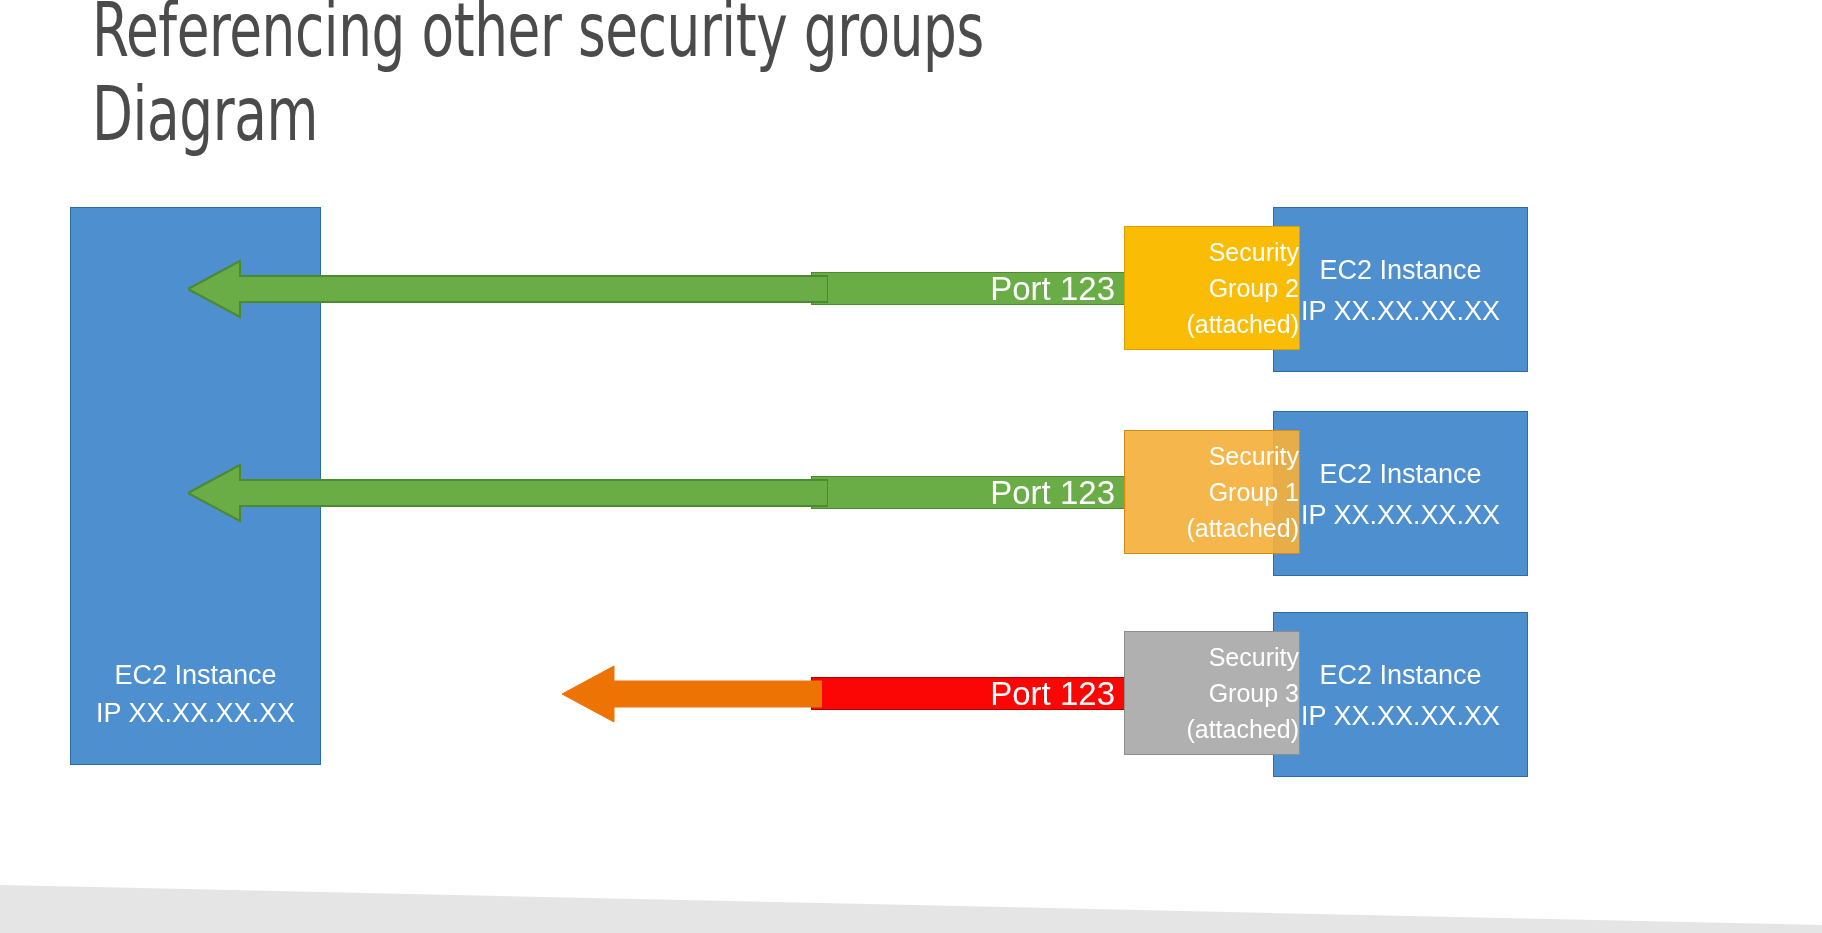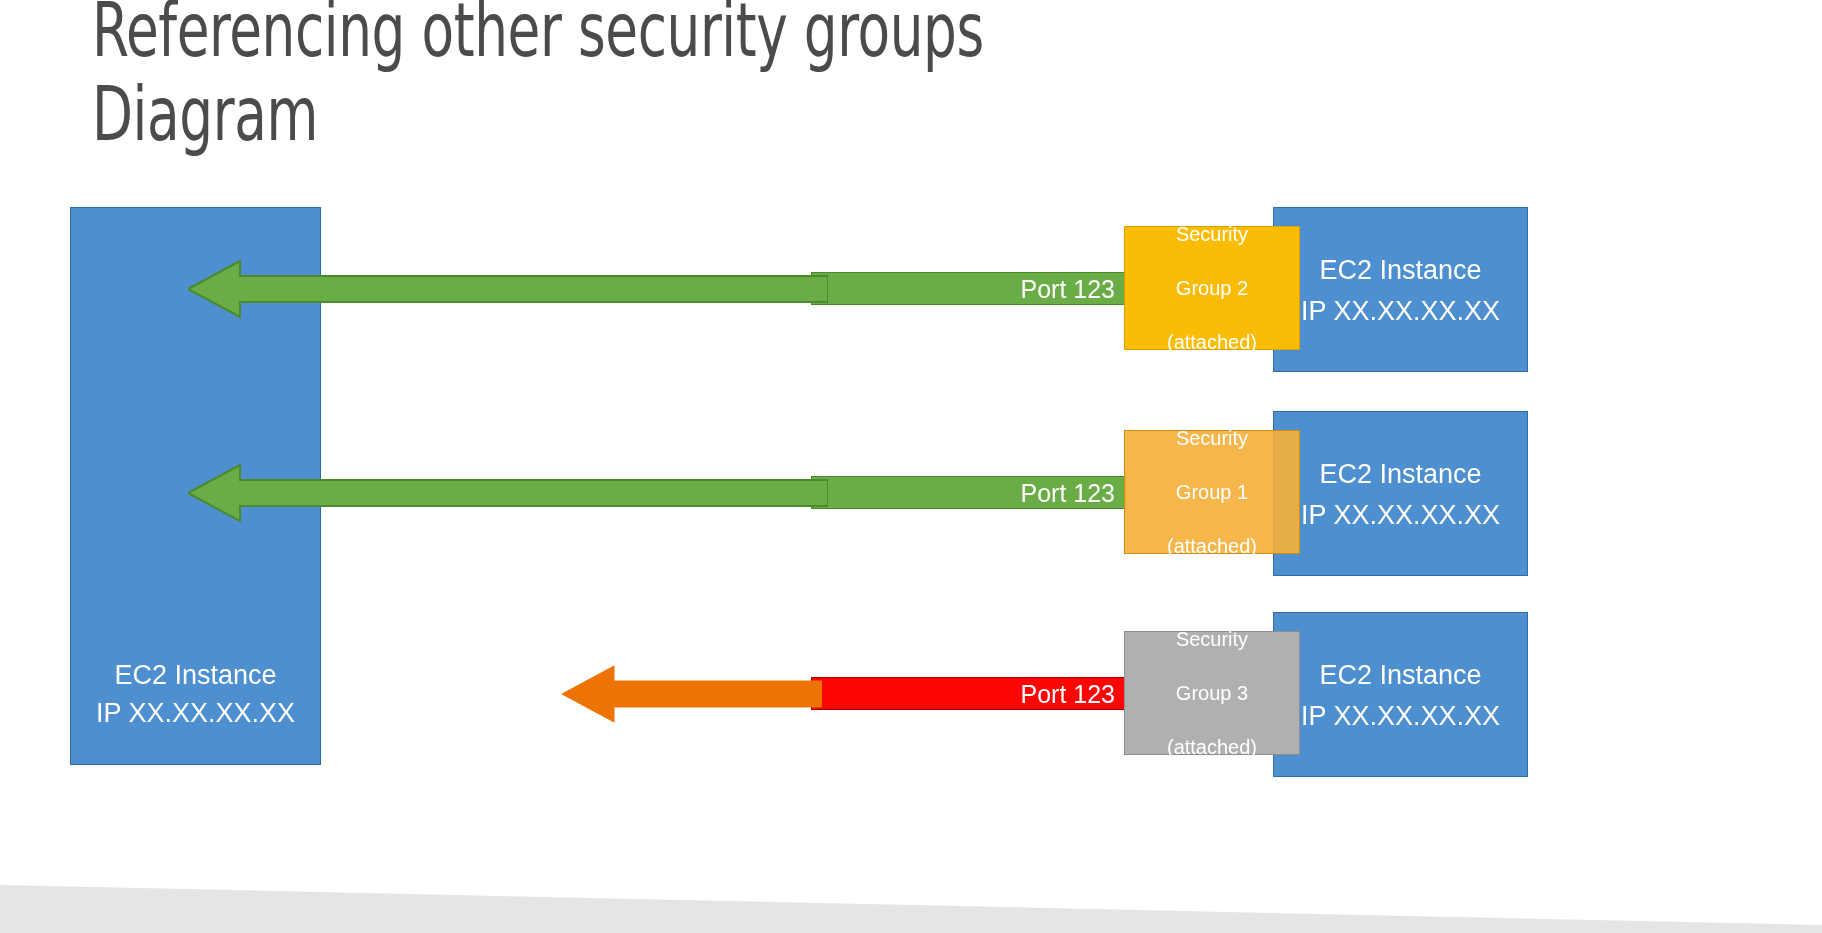--- a/index.html
+++ b/index.html
@@ -52,29 +52,29 @@
     left:1273px;
   }
   .ec2-r-lbl{font-size:27px;line-height:41px;}
 
   
   .bar{height:33px;box-sizing:border-box;}
   .bar-green{background:#6aad46;border:1.5px solid #4b8a2e;}
   .bar-red{background:#fb0505;border:1.5px solid #b30000;}
   .bar-lbl{
     position:absolute;right:10px;top:50%;transform:translateY(-50%);
-    color:#ffffff;font-size:25px;white-space:nowrap;
+    color:#ffffff;font-size:33px;white-space:nowrap;
   }
 
   
   .sgbox{width:176px;box-sizing:border-box;}
   .sg-gold{background:#fbbc05;border:1.5px solid #d9a004;}
   .sg-orange{background:rgba(244,176,60,0.92);border:1.5px solid #d08d10;}
   .sg-grey{background:#b0b0b0;border:1.5px solid #8e8e8e;}
-  .sg-lbl{top:50%;transform:translateY(-50%);font-size:20px;line-height:54px;}
+  .sg-lbl{top:50%;transform:translateY(-50%);font-size:25px;line-height:36px;text-align:right;}
 
   
   .arrow{position:absolute;}
 
   
   .swoosh{position:absolute;left:0;bottom:0;width:1822px;height:70px;}
 </style>
 </head>
 <body>
 

